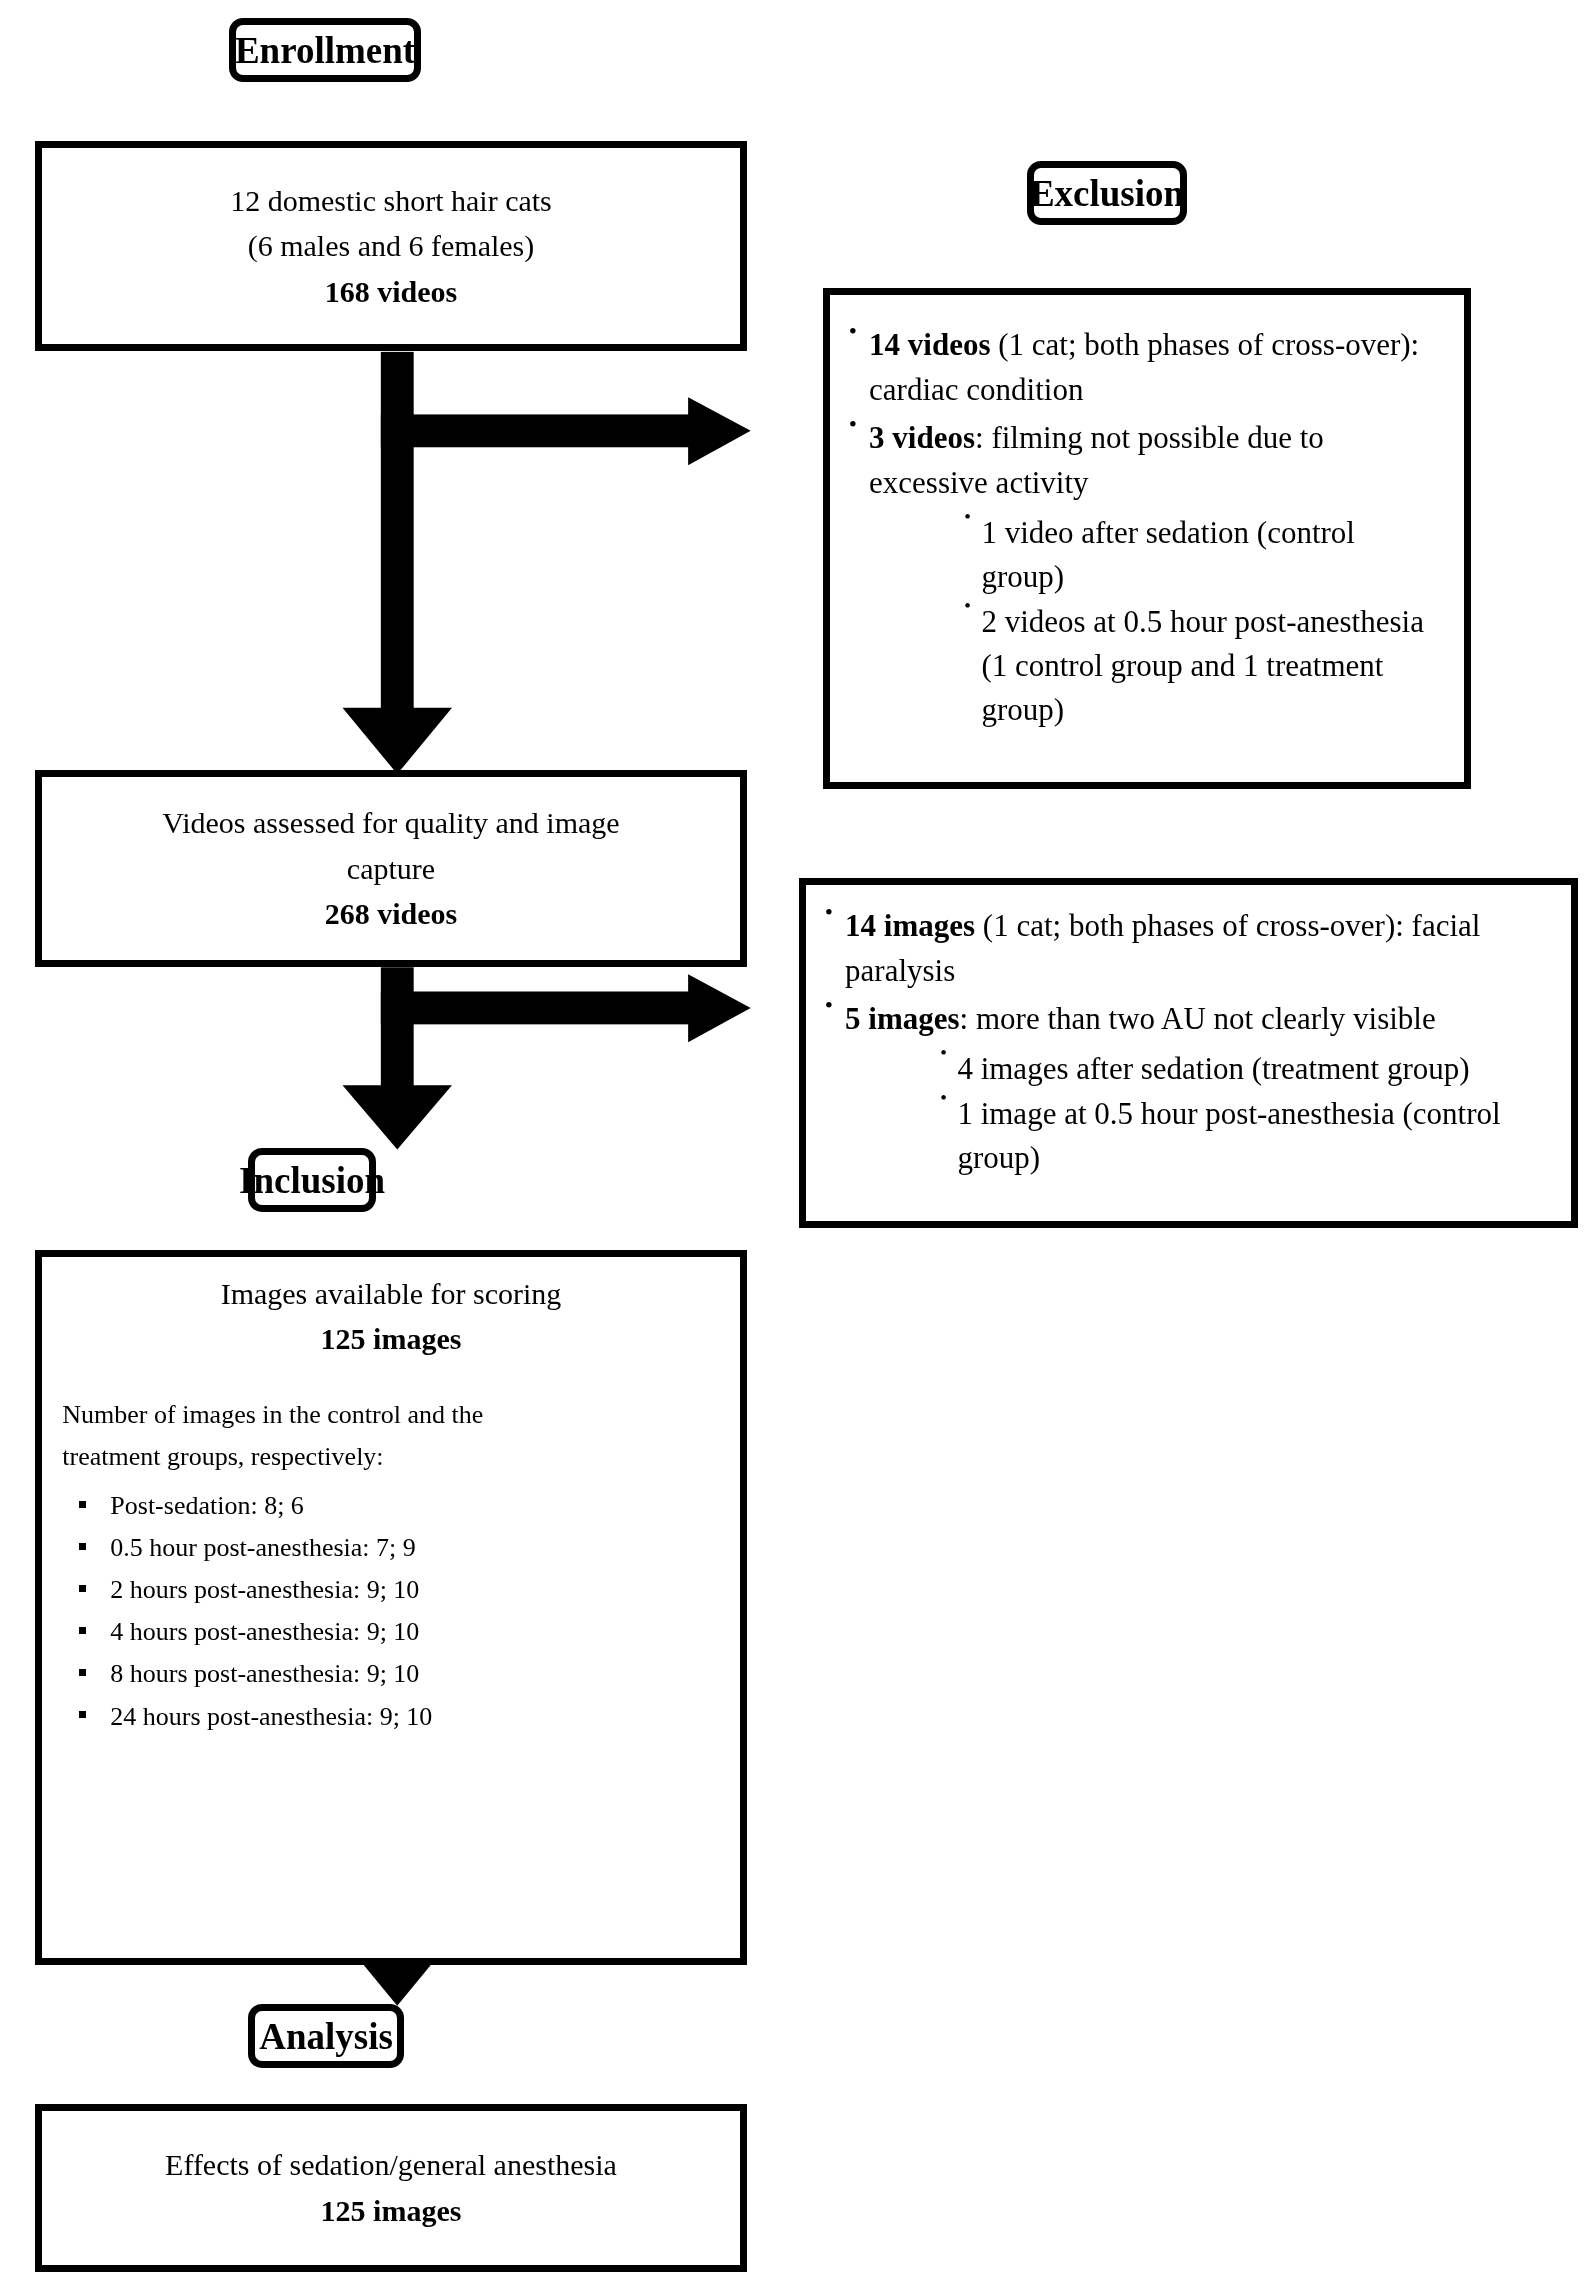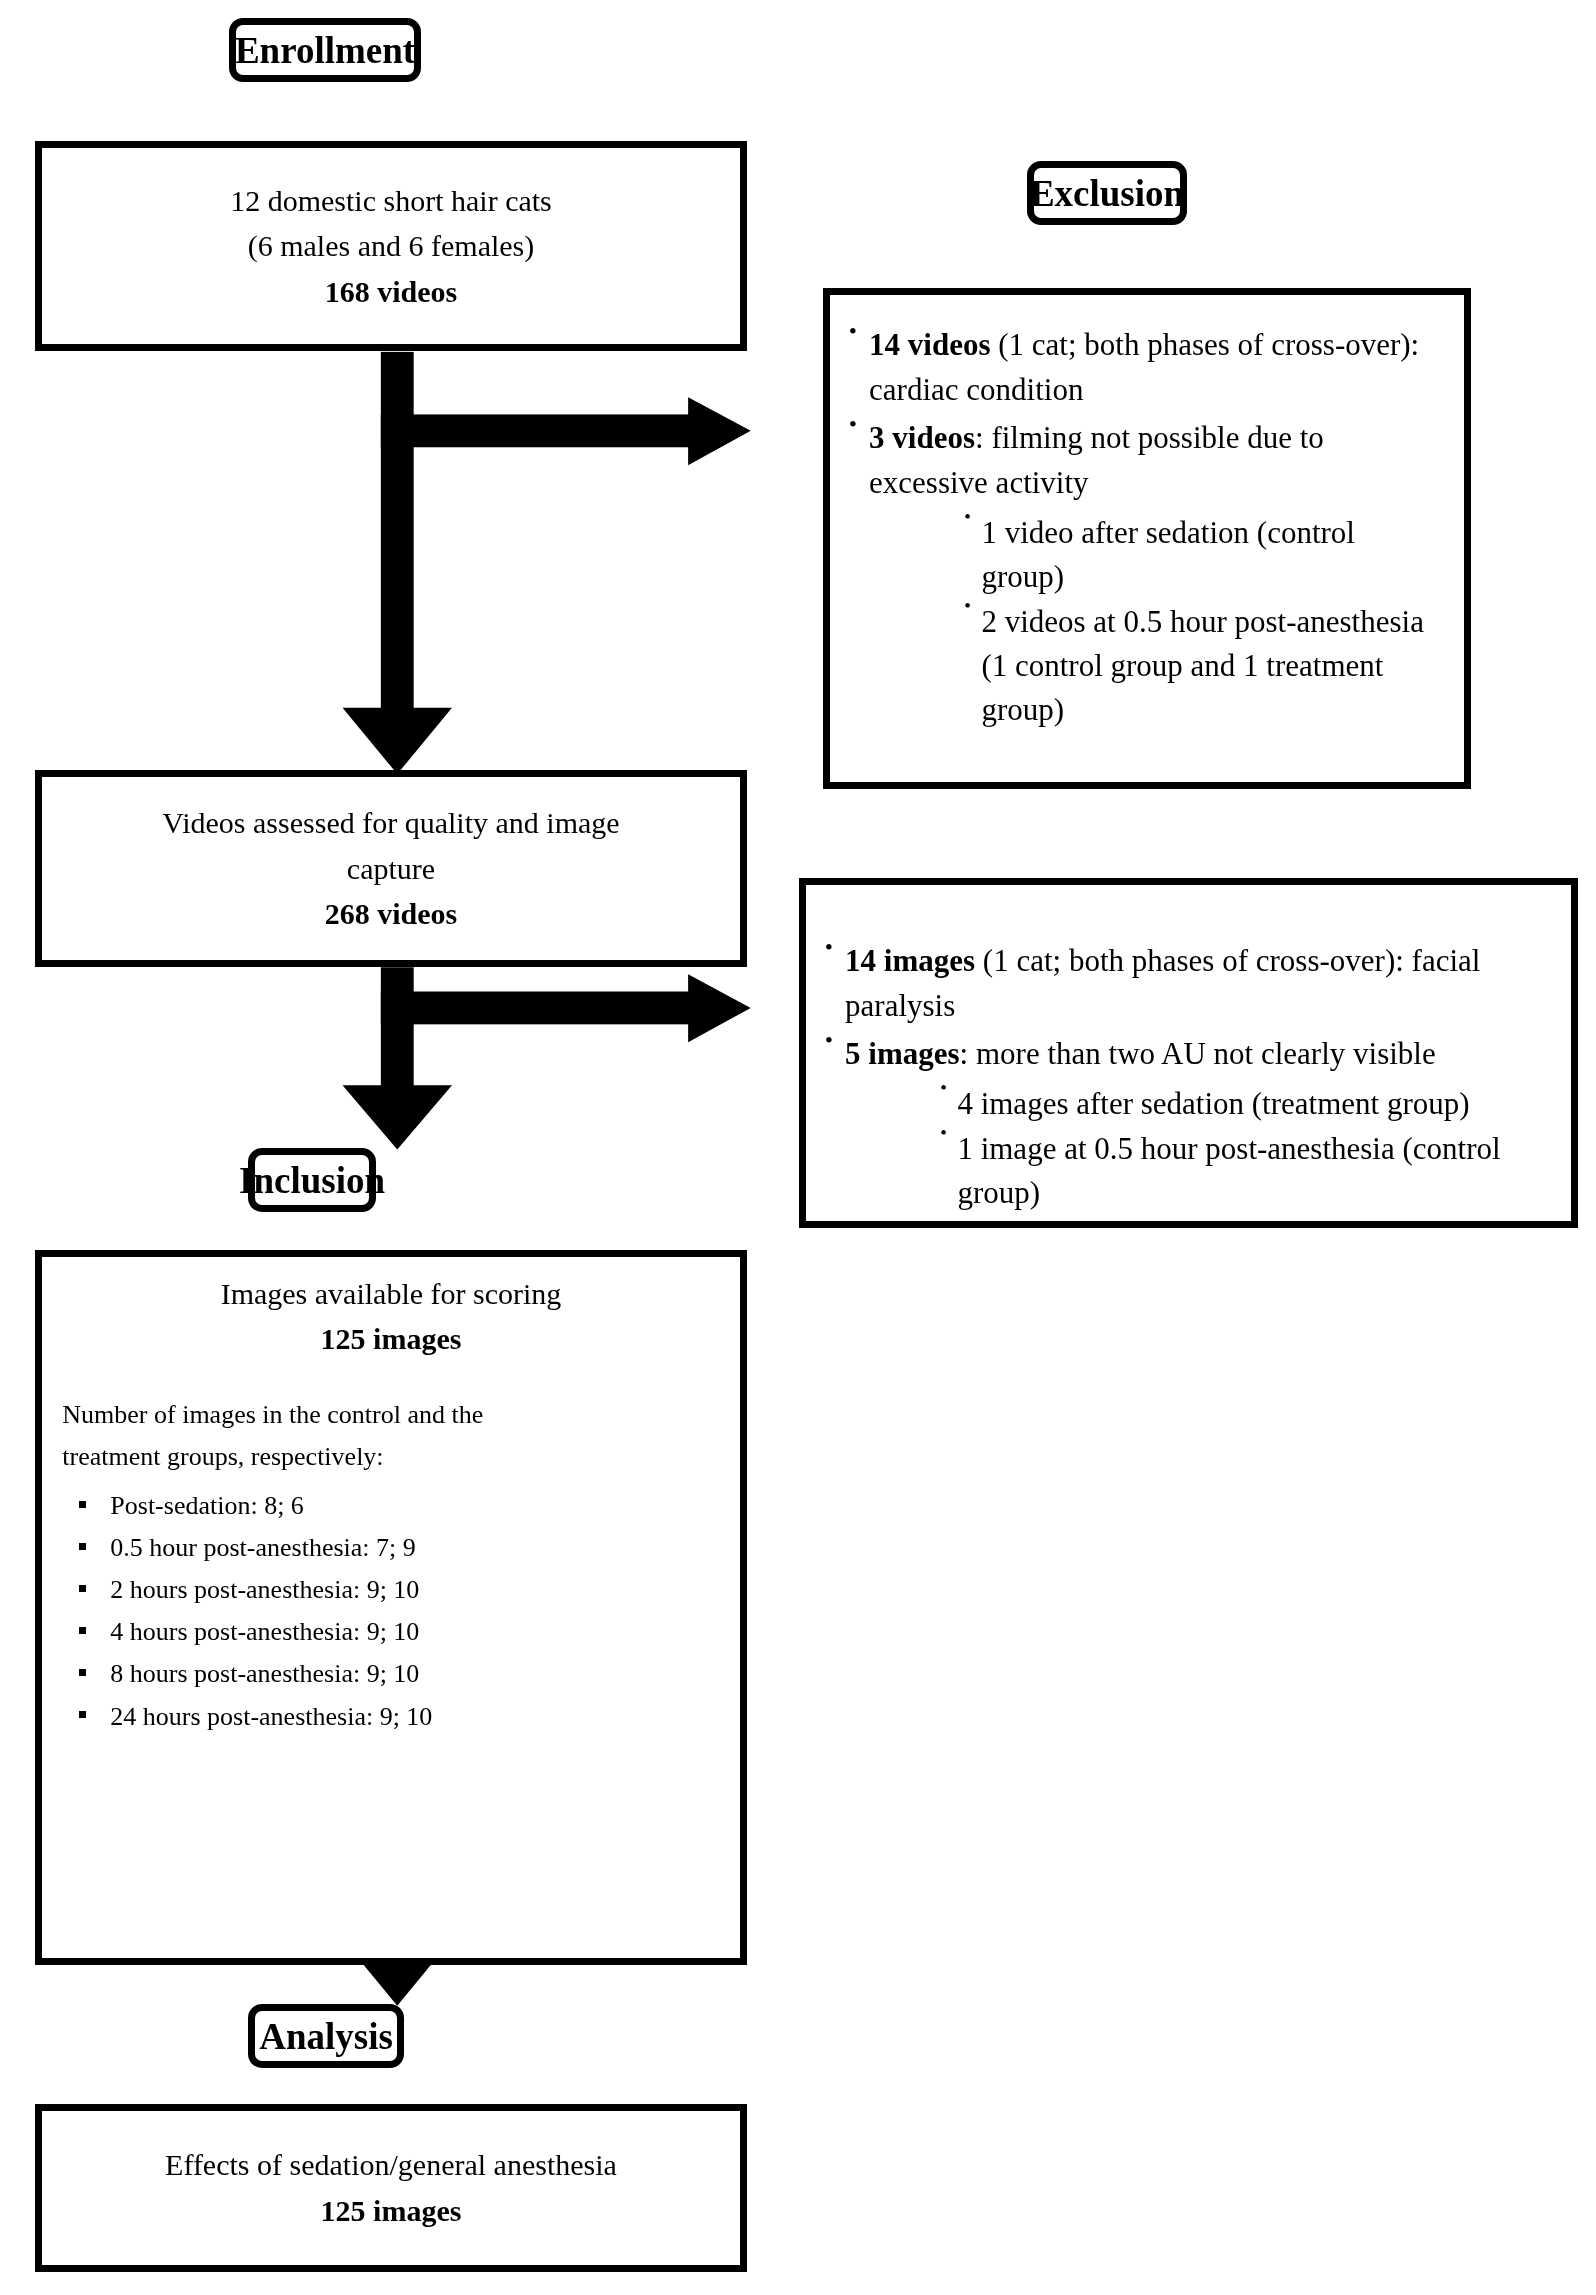--- a/index.html
+++ b/index.html
@@ -224,21 +224,21 @@
           <li>2 videos at 0.5 hour post-anesthesia (1 control group and 1 treatment group)</li>
         </ul>
       </li>
 
     </ul>
   </div>
 </div>
 
 <div class="hard-box" style="left:799px; top:878px; width:779px; height:350px;">
   <div class="box-inner left-align" style="padding:19px 19px 11px 12.5px;">
-    <ul class="excl" style="font-size:31px; line-height:1.45;margin-top:35px;">
+    <ul class="excl" style="font-size:31px; line-height:1.45;">
 
       <li>
         <span class="bold">14 images</span><span> (1 cat; both phases of cross-over): facial paralysis</span>
       </li>
 
       <li>
         <span class="bold">5 images</span><span>: more than two AU not clearly visible</span>
         <ul class="sub">
           <li>4 images after sedation (treatment group)</li>
           <li>1 image at 0.5 hour post-anesthesia (control group)</li>

